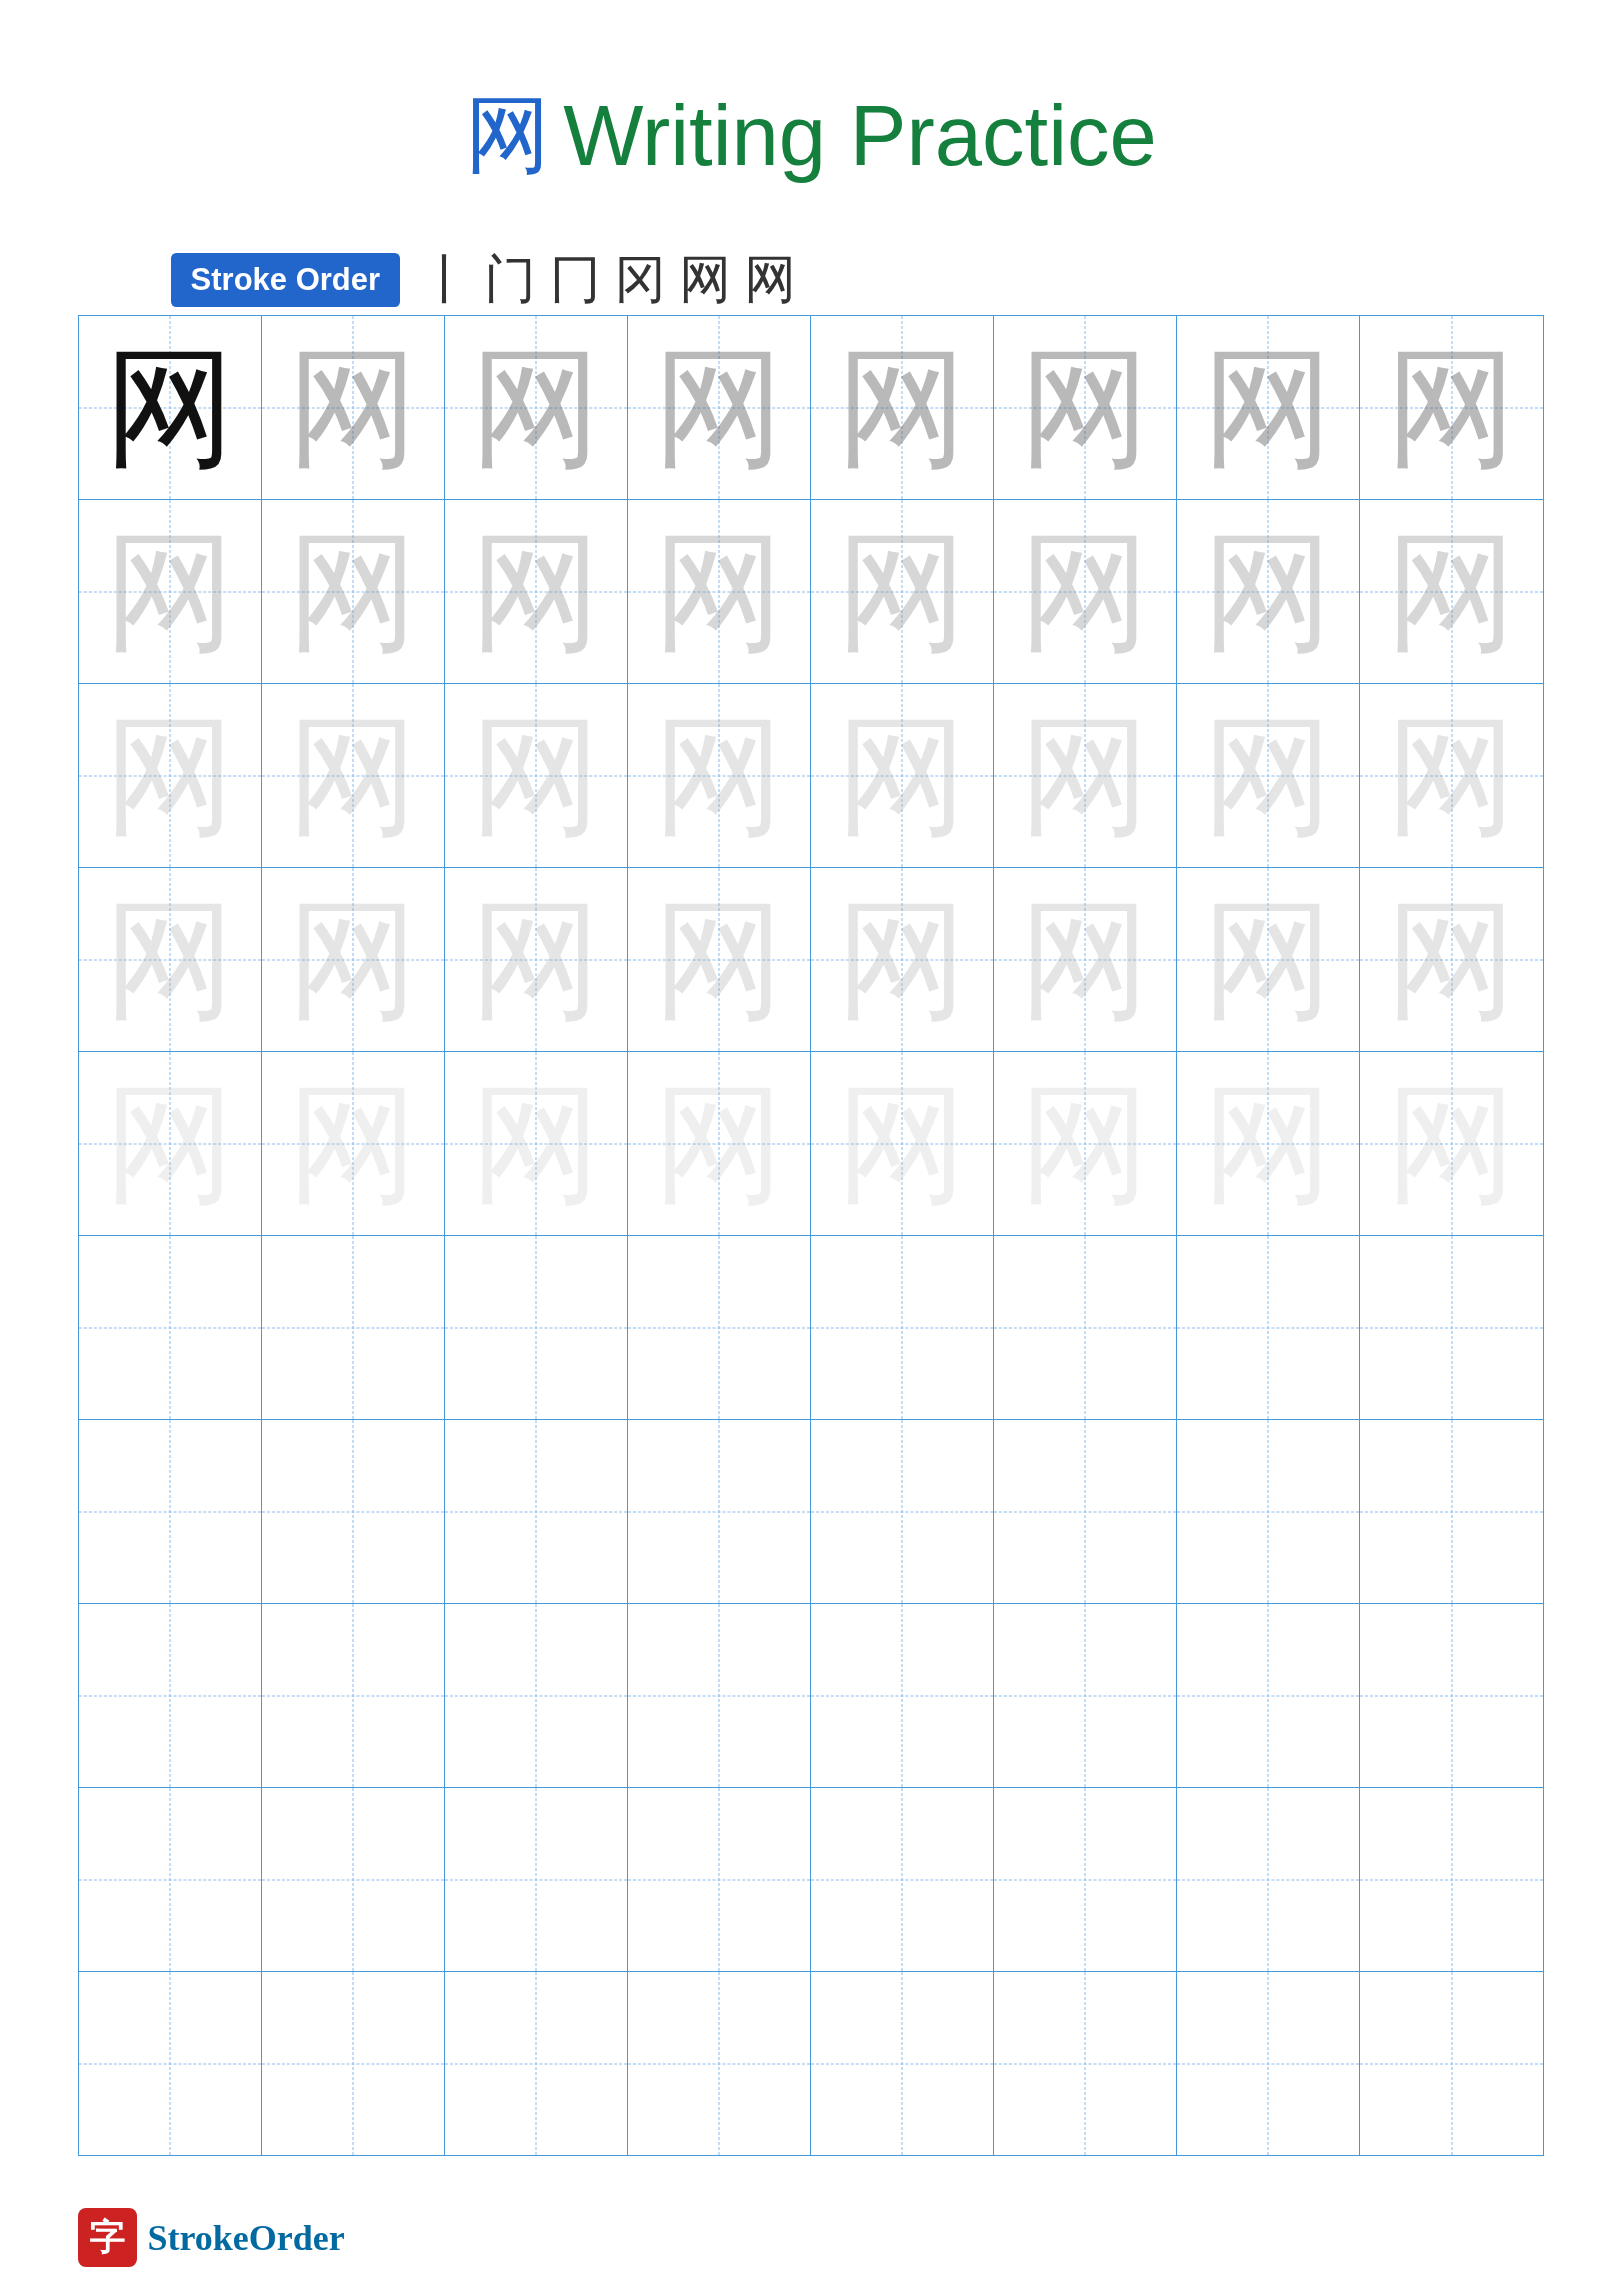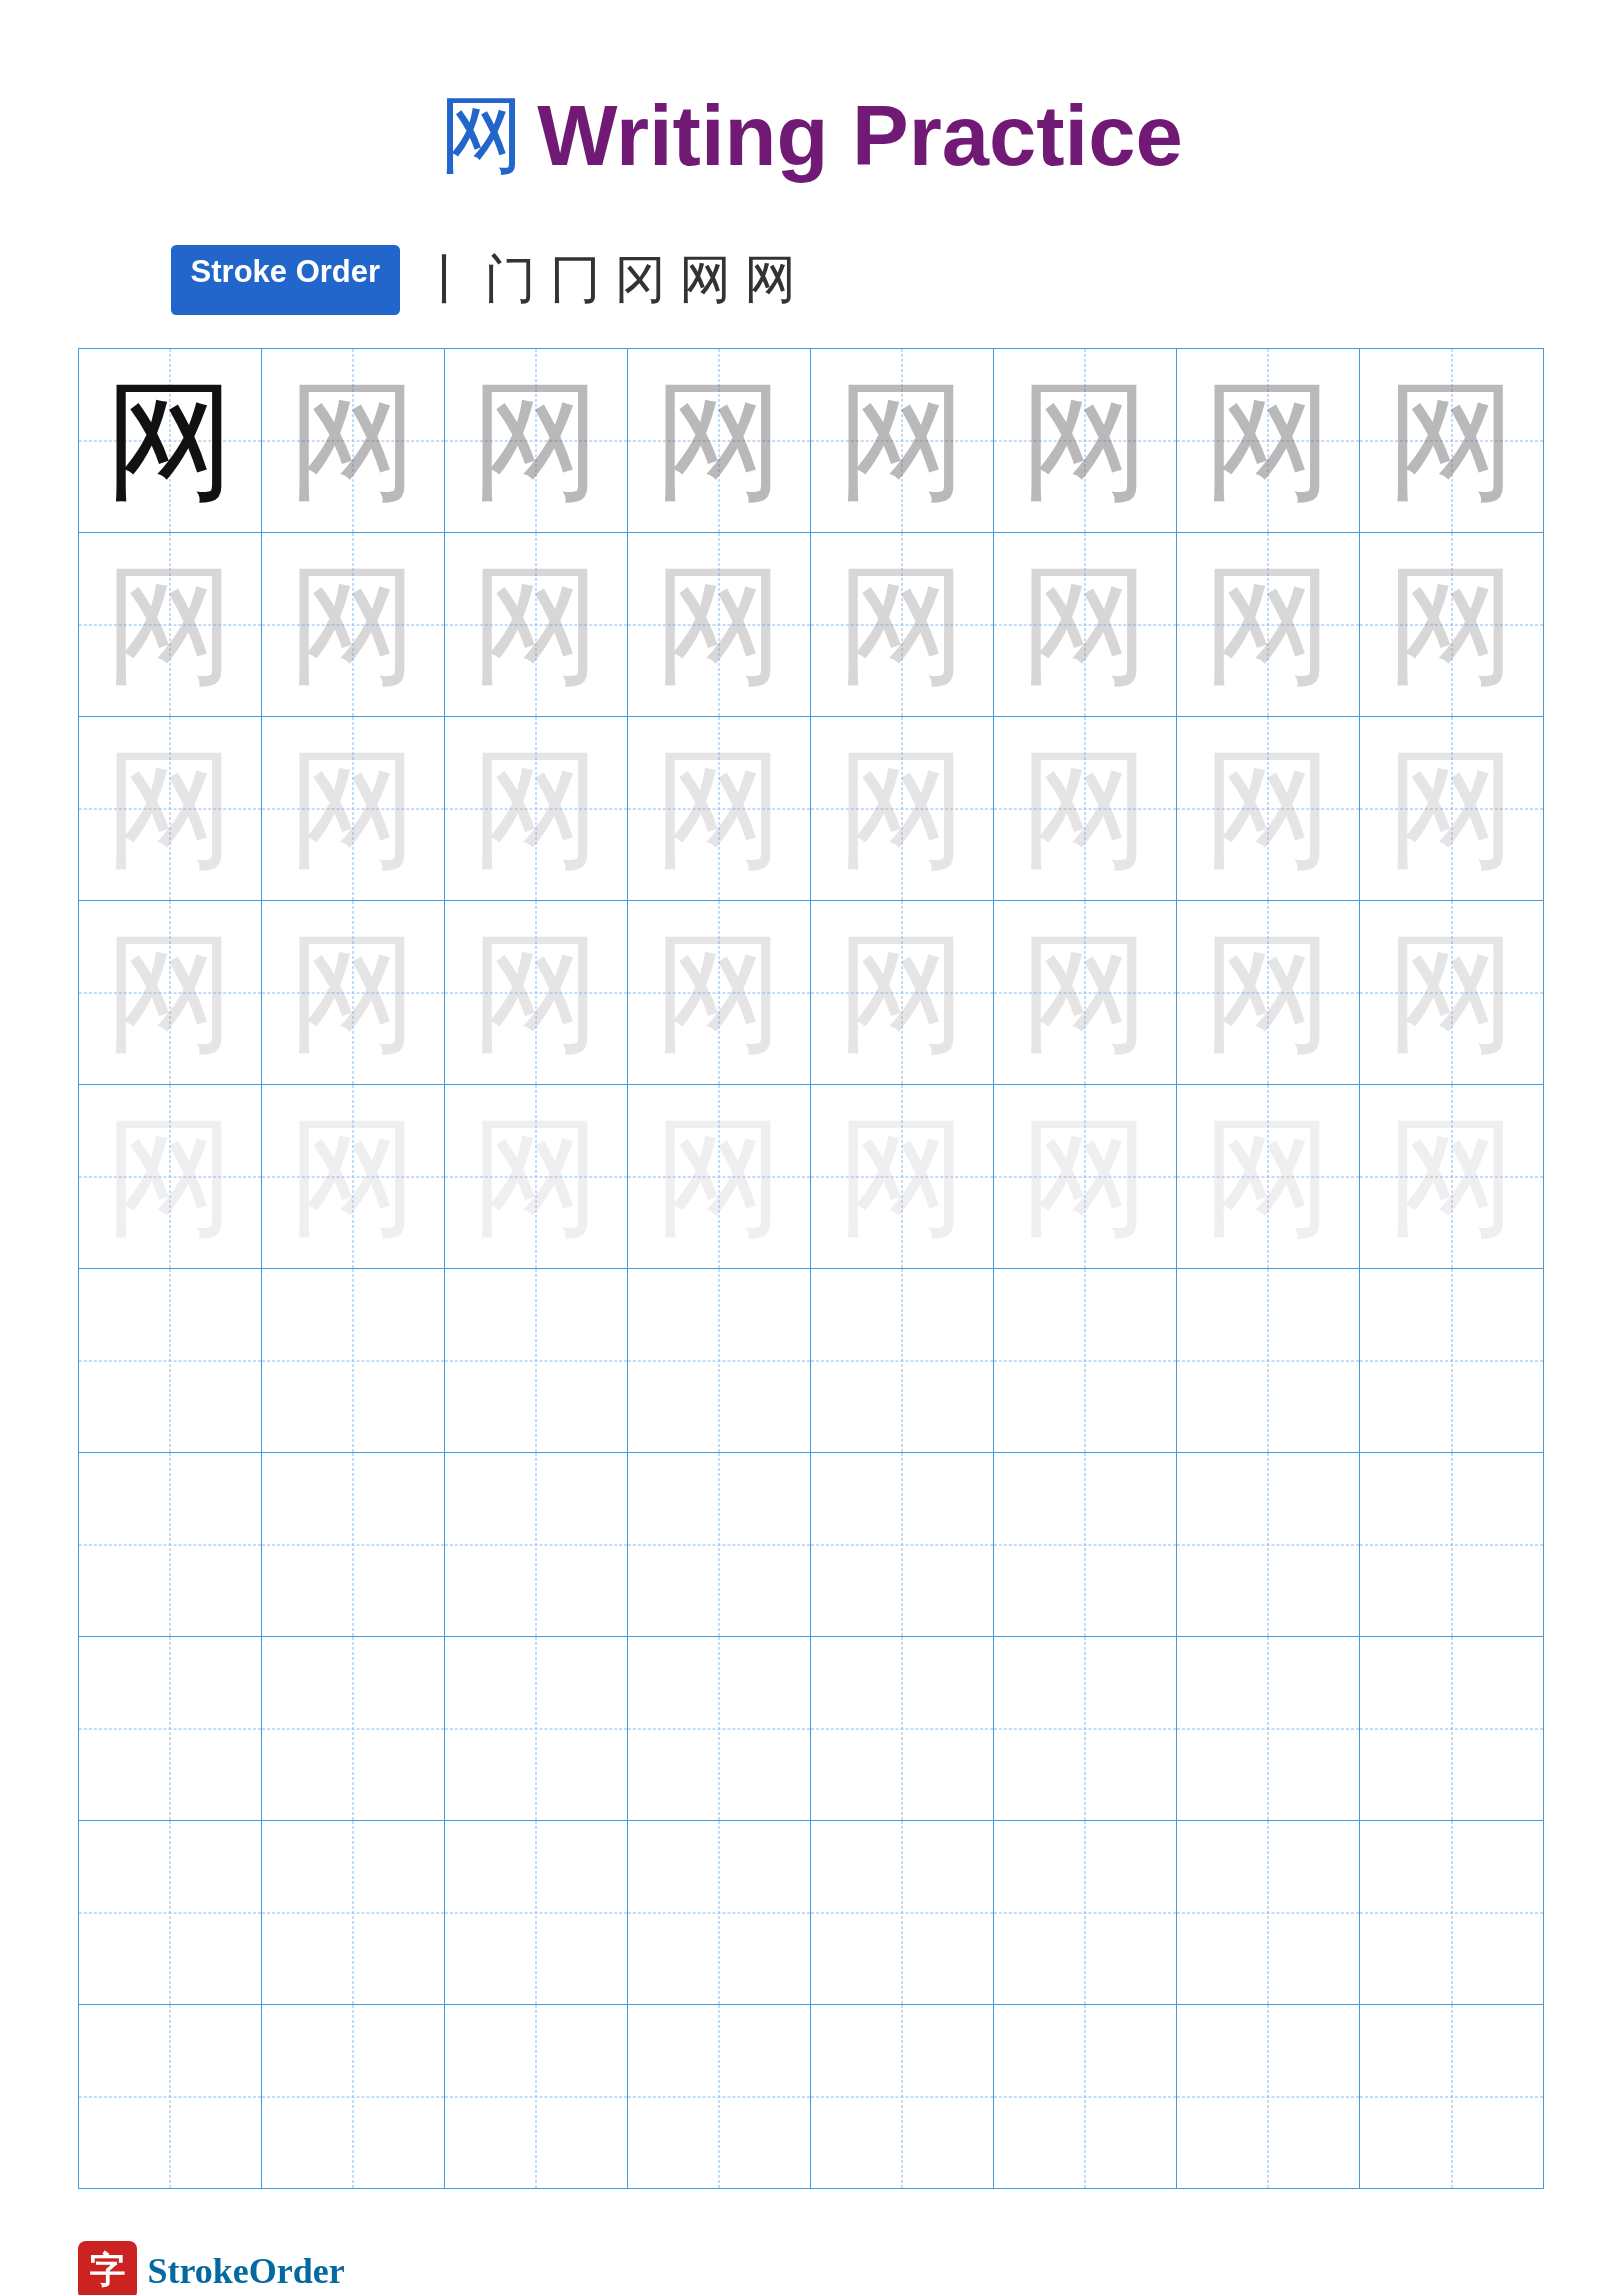--- a/index.html
+++ b/index.html
@@ -31,29 +31,29 @@
 
     .title-char {
       font-size: 85px;
       color: #2266cc;
       margin-right: 13px;
       font-family: serif;
     }
 
     .title-text {
       font-size: 85px;
-      font-weight: bold;
-      color: #701a75;
+      font-weight: normal;
+      color: #15803d;
     }
 
     .stroke-order-row {
       display: flex;
+      align-items: center;
       align-self: flex-start;
       margin-left: 52px;
-      margin-bottom: 33px;
       gap: 19.6px;
       padding-left: 40px;
     }
 
     .stroke-order-badge {
       background: #2266cc;
       color: white;
       font-size: 31px;
       padding: 9.2px 19.6px;
       border-radius: 5.2px;

